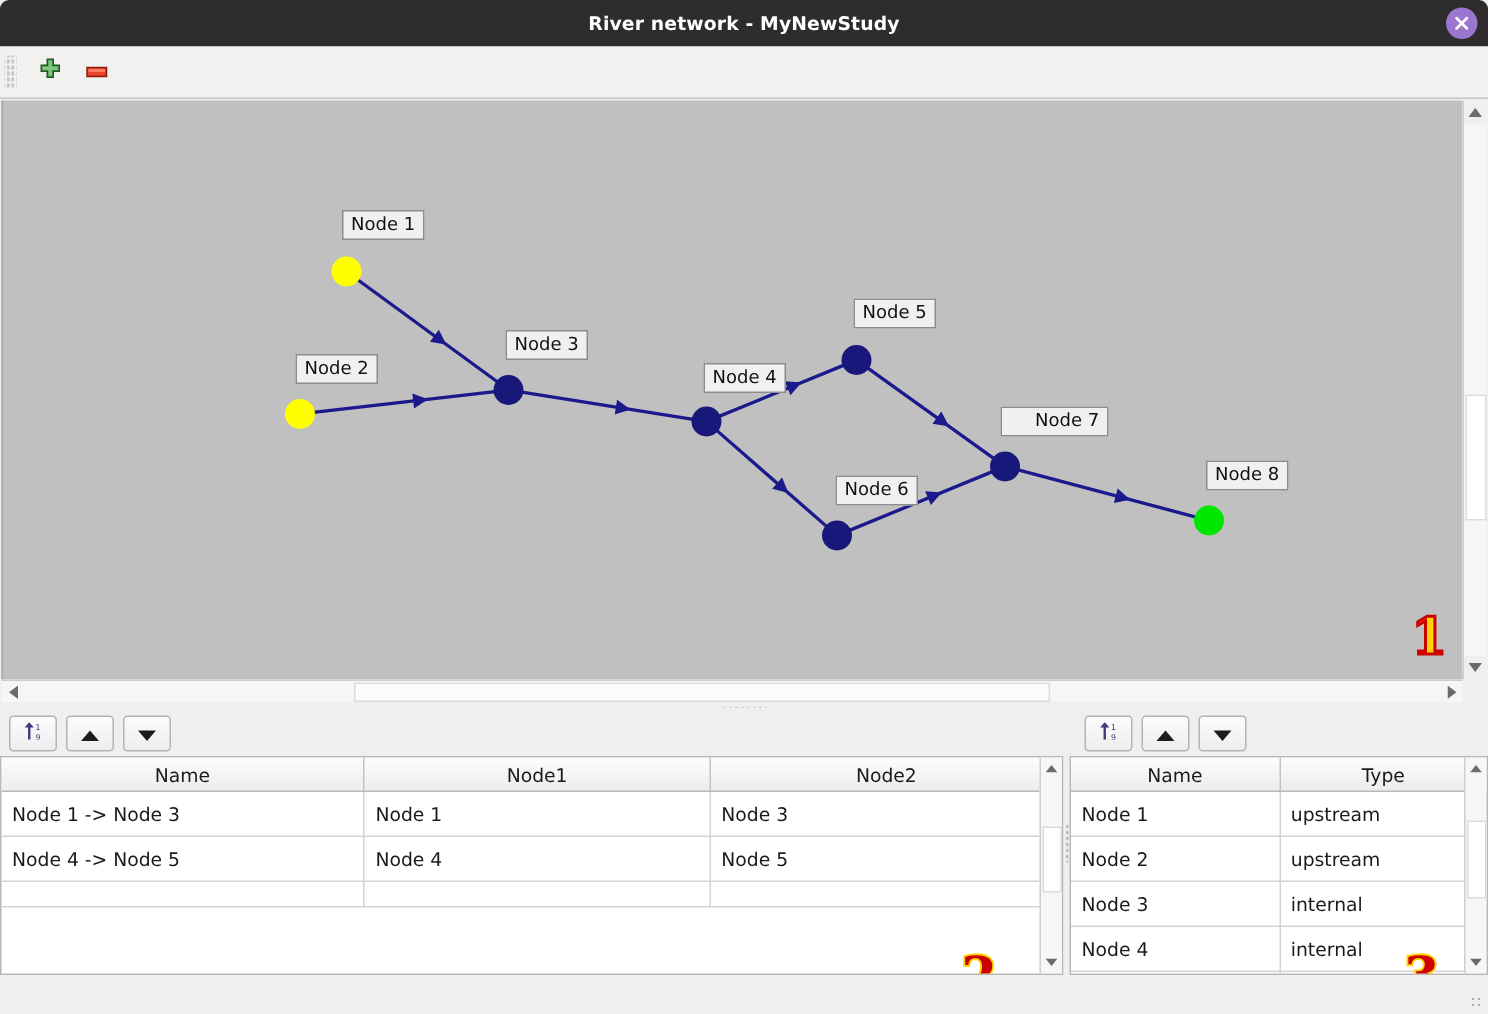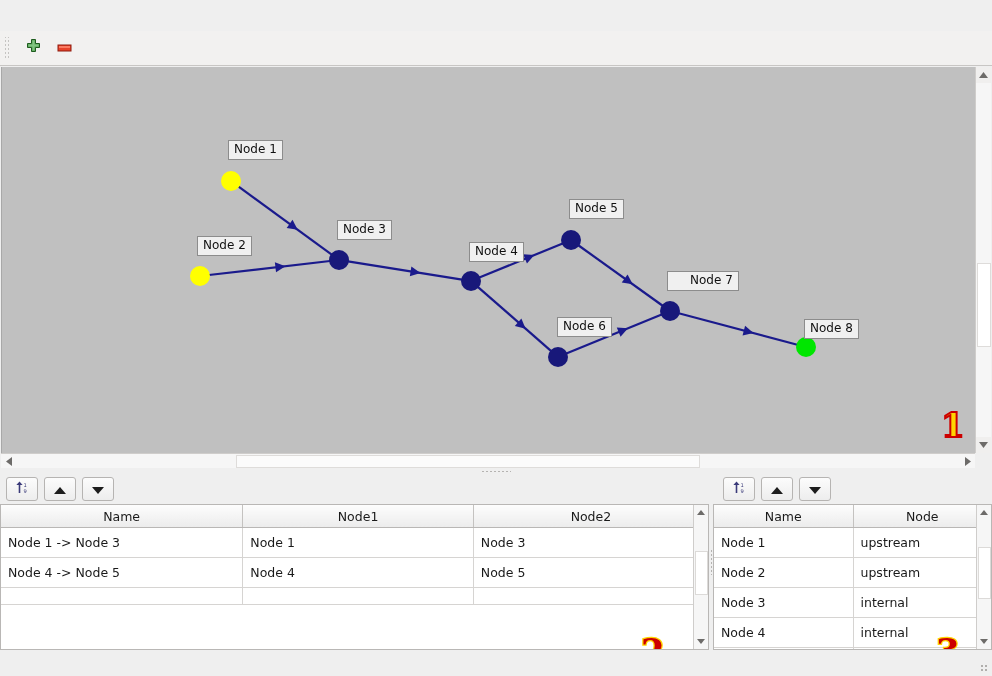--- a/index.html
+++ b/index.html
@@ -313,20 +313,28 @@
     width: 9px; height: 9px;
     background-image: radial-gradient(#b0aeac 1px, transparent 1px);
     background-size: 4px 4px;
   }
 </style>
 </head>
 <body>
 
 <div id="app">
 
+  <div class="titlebar">
+    <span class="titlebar-text">River network - MyNewStudy</span>
+    <div class="close-btn">
+      <svg width="11" height="11" viewBox="0 0 11 11">
+        <path d="M2 2 L9 9 M9 2 L2 9" stroke="#ffffff" stroke-width="1.7" stroke-linecap="round" fill="none"></path>
+      </svg>
+    </div>
+  </div>
 
   <div class="toolbar">
     <div class="grip"></div>
     <button class="tb-btn">
       <span>
         <svg width="17" height="17" viewBox="0 0 17 17">
           <path d="M6.5 1.5 h4 v4 h4 v4 h-4 v4 h-4 v-4 h-4 v-4 h4 z" fill="#5aa25a" stroke="#1e5c1e" stroke-width="1"></path>
           <path d="M7.5 2.5 h2 v4 h4 v2 h-4 v4 h-2 v-4 h-4 v-2 h4 z" fill="#8fd18f" opacity=".75"></path>
         </svg>
       </span>
@@ -379,21 +387,21 @@
           </g>
       </svg>
       <div id="labels-layer">
           <div class="node-label" style="left: 226px; top: 73px;">Node 1</div>
           <div class="node-label" style="left: 195px; top: 169px;">Node 2</div>
           <div class="node-label" style="left: 335px; top: 153px;">Node 3</div>
           <div class="node-label" style="left: 467px; top: 175px;">Node 4</div>
           <div class="node-label" style="left: 567px; top: 132px;">Node 5</div>
           <div class="node-label" style="left: 555px; top: 250px;">Node 6</div>
           <div class="node-label" style="left: 665px; top: 204px; padding-left: 22px;">Node 7</div>
-          <div class="node-label" style="left: 802px; top: 252px;">Node 8</div>
+          <div class="node-label" style="left: 802px; top: 240px;">Node 8</div>
         </div>
       <div class="annot ann1" id="annot-1" style="left: 939px; top: 341px;">1</div>
     </div>
 
     <div class="vscroll">
       <div class="arrow-up">
         <svg width="9" height="6" viewBox="0 0 9 6">
             <path d="M4.5 0 L9 6 L0 6 z" fill="#6d6b69"></path>
           </svg>
       </div>
@@ -535,21 +543,21 @@
 
     <div class="table-box">
       <table class="grid" id="nodes-table">
         <colgroup>
             <col style="width:132px">
             <col style="width:131px">
           </colgroup>
         <thead>
             <tr id="nodes-head">
               <th>Name</th>
-              <th>Node</th>
+              <th>Type</th>
             </tr>
           </thead>
         <tbody id="nodes-body">
             <tr>
               <td>Node 1</td>
               <td>upstream</td>
             </tr>
             <tr>
               <td>Node 2</td>
               <td>upstream</td>

